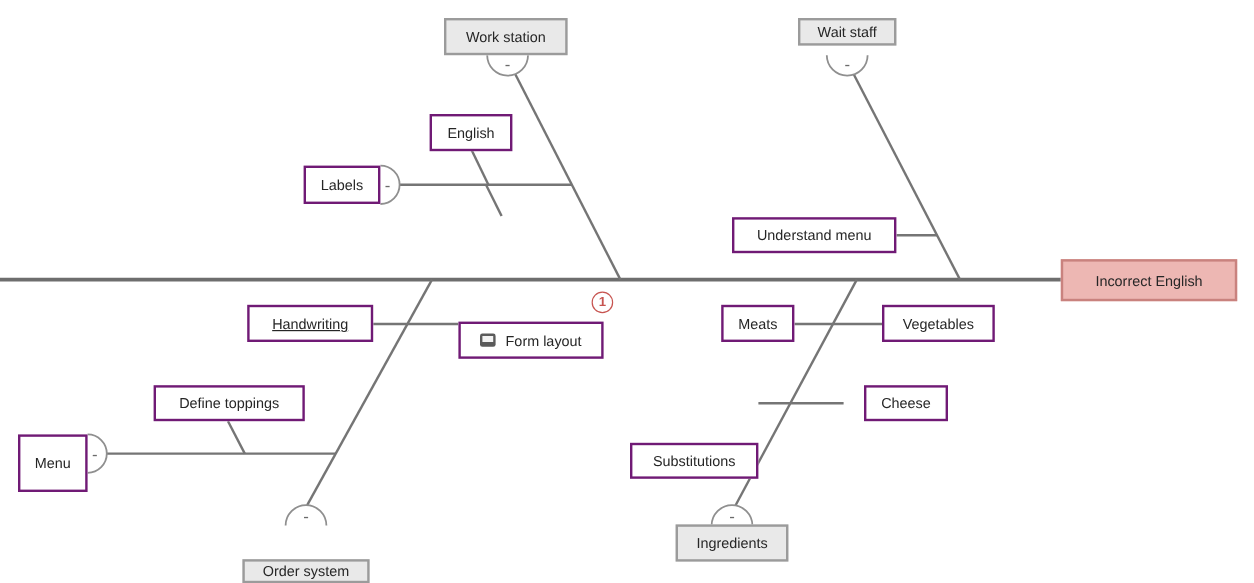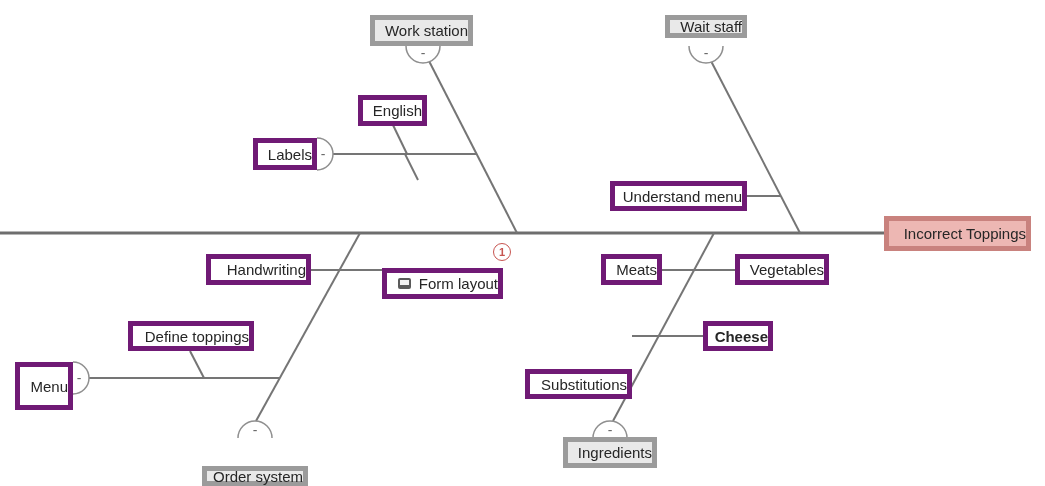--- a/index.html
+++ b/index.html
@@ -2,23 +2,23 @@
 <html><head>
 <meta charset="utf-8">
 <style>
   html,body{margin:0;padding:0;background:#ffffff;}
   .canvas{
     position:relative;width:1045px;height:486px;background:#ffffff;overflow:hidden;
     font-family:"Liberation Sans",sans-serif;color:#262626;
   }
   .canvas svg{position:absolute;left:0;top:0;}
   .node{
-    position:absolute;display:flex;align-items:center;justify-content:flex-end;
-    box-sizing:border-box;background:#ffffff;border:5px solid #701a75;
-    font-size:15px;white-space:nowrap;z-index:3;
+    position:absolute;display:flex;align-items:center;justify-content:center;
+    box-sizing:border-box;background:#ffffff;border:2px solid #701a75;
+    font-size:12px;white-space:nowrap;z-index:3;
   }
   .node.category{background:#e9e9e9;border-color:#9b9b9b;}
   .node.effect{background:#edb7b3;border-color:#c9827e;z-index:3;}
   .toggle{
     position:absolute;width:16px;height:12px;z-index:4;
     display:flex;align-items:center;justify-content:center;
     font-size:14px;line-height:10px;color:#6b6b6b;cursor:pointer;
     user-select:none;
   }
   .badge{
@@ -82,50 +82,50 @@
 
   <div class="node" style="left:358px;top:95px;width:69px;height:31px;">
     <span>English</span>
   </div>
   <div class="node" style="left:253px;top:138px;width:64px;height:32px;">
     <span>Labels</span>
   </div>
   <div class="node" style="left:610px;top:181px;width:137px;height:30px;">
     <span>Understand menu</span>
   </div>
-  <div class="node" style="left:206px;top:254px;width:105px;height:31px;">
+  <div class="node" style="left:206px;top:254px;width:105px;height:31px;text-decoration:underline;">
     <span>Handwriting</span>
   </div>
   <div class="node" style="left:382px;top:268px;width:121px;height:31px;">
     <span class="form-icon">
         <span class="screen"></span>
       </span>
     <span>Form layout</span>
   </div>
   <div class="node" style="left:601px;top:254px;width:61px;height:31px;">
     <span>Meats</span>
   </div>
   <div class="node" style="left:735px;top:254px;width:94px;height:31px;">
     <span>Vegetables</span>
   </div>
   <div class="node" style="left:525px;top:321px;width:107px;height:30px;margin-top:48px;">
     <span>Substitutions</span>
   </div>
-  <div class="node" style="left:703px;top:321px;width:70px;height:30px;font-weight:bold;">
+  <div class="node" style="left:720px;top:321px;width:70px;height:30px;">
     <span>Cheese</span>
   </div>
   <div class="node" style="left:128px;top:321px;width:126px;height:30px;">
     <span>Define toppings</span>
   </div>
   <div class="node" style="left:15px;top:362px;width:58px;height:48px;">
     <span>Menu</span>
   </div>
 
   <div class="node effect" style="left:884px;top:216px;width:147px;height:35px;">
-    <span>Incorrect Toppings</span>
+    <span>Incorrect English</span>
   </div>
 
   <div class="badge">1</div>
 
   <div class="toggle" style="left:415px;top:47px;">-</div>
   <div class="toggle" style="left:698px;top:47px;">-</div>
   <div class="toggle" style="left:315px;top:148px;">-</div>
   <div class="toggle" style="left:71px;top:372px;">-</div>
   <div class="toggle" style="left:247px;top:424px;">-</div>
   <div class="toggle" style="left:602px;top:424px;">-</div>

